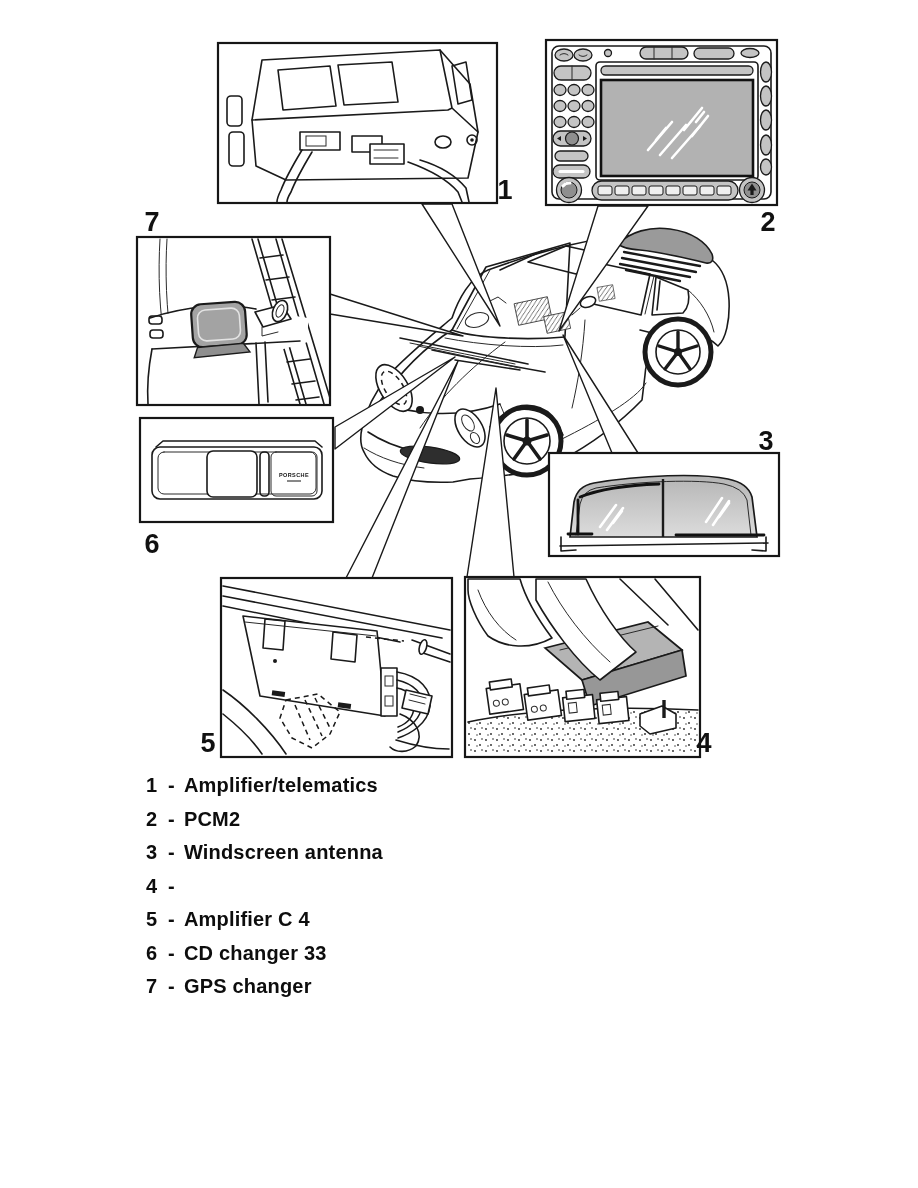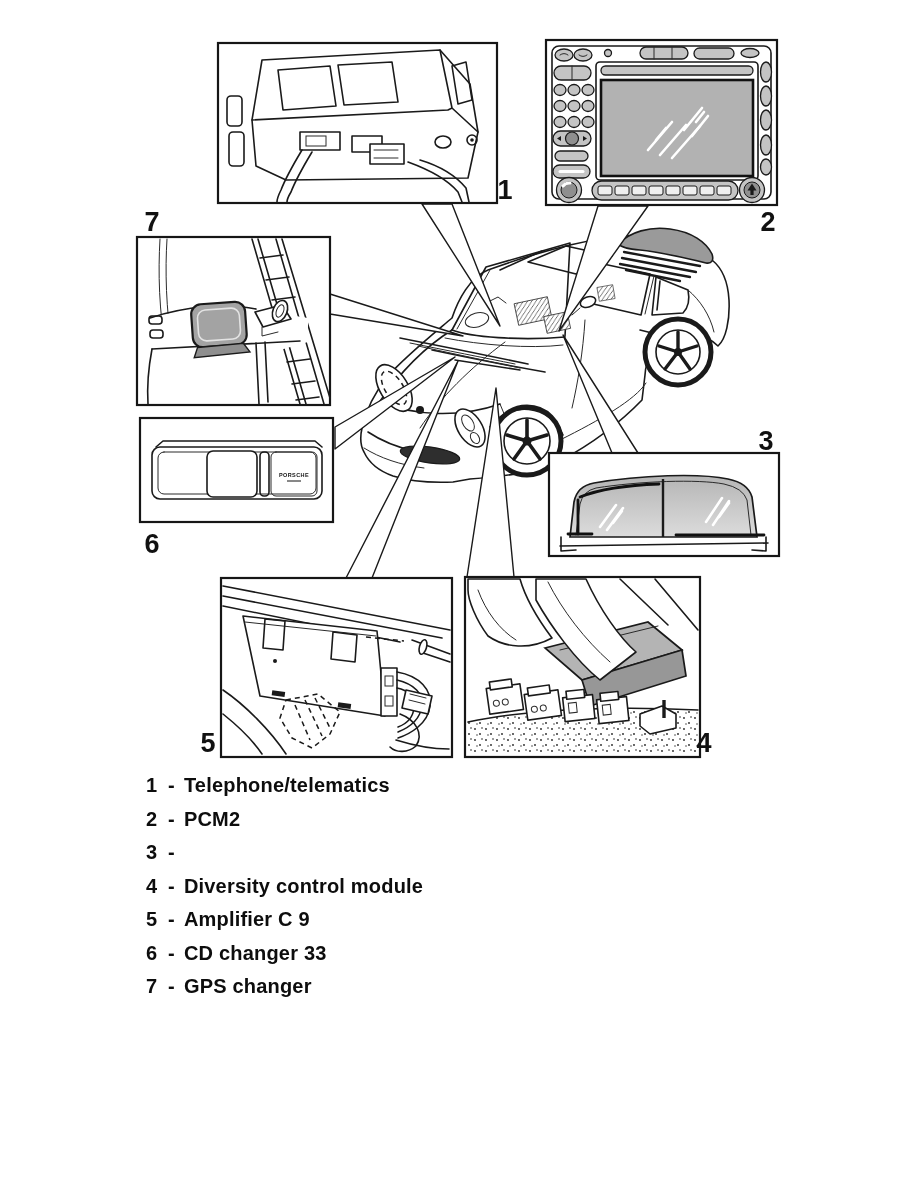--- a/index.html
+++ b/index.html
@@ -444,40 +444,40 @@
     <text class="num" x="208" y="752" text-anchor="middle">5</text>
     <text class="num" x="152" y="553" text-anchor="middle">6</text>
     <text class="num" x="152" y="231" text-anchor="middle">7</text>
   </g>
 </svg>
 
   <div class="legend">
     <div class="legend-row">
       <span class="legend-num">1</span>
       <span class="legend-sep">-</span>
-      <span>Telephone/telematics</span>
+      <span>Amplifier/telematics</span>
     </div>
     <div class="legend-row">
       <span class="legend-num">2</span>
       <span class="legend-sep">-</span>
       <span>PCM2</span>
     </div>
     <div class="legend-row">
       <span class="legend-num">3</span>
       <span class="legend-sep">-</span>
+      <span>Windscreen antenna</span>
     </div>
     <div class="legend-row">
       <span class="legend-num">4</span>
       <span class="legend-sep">-</span>
-      <span>Diversity control module</span>
     </div>
     <div class="legend-row">
       <span class="legend-num">5</span>
       <span class="legend-sep">-</span>
-      <span>Amplifier C 9</span>
+      <span>Amplifier C 4</span>
     </div>
     <div class="legend-row">
       <span class="legend-num">6</span>
       <span class="legend-sep">-</span>
       <span>CD changer 33</span>
     </div>
     <div class="legend-row">
       <span class="legend-num">7</span>
       <span class="legend-sep">-</span>
       <span>GPS changer</span>

